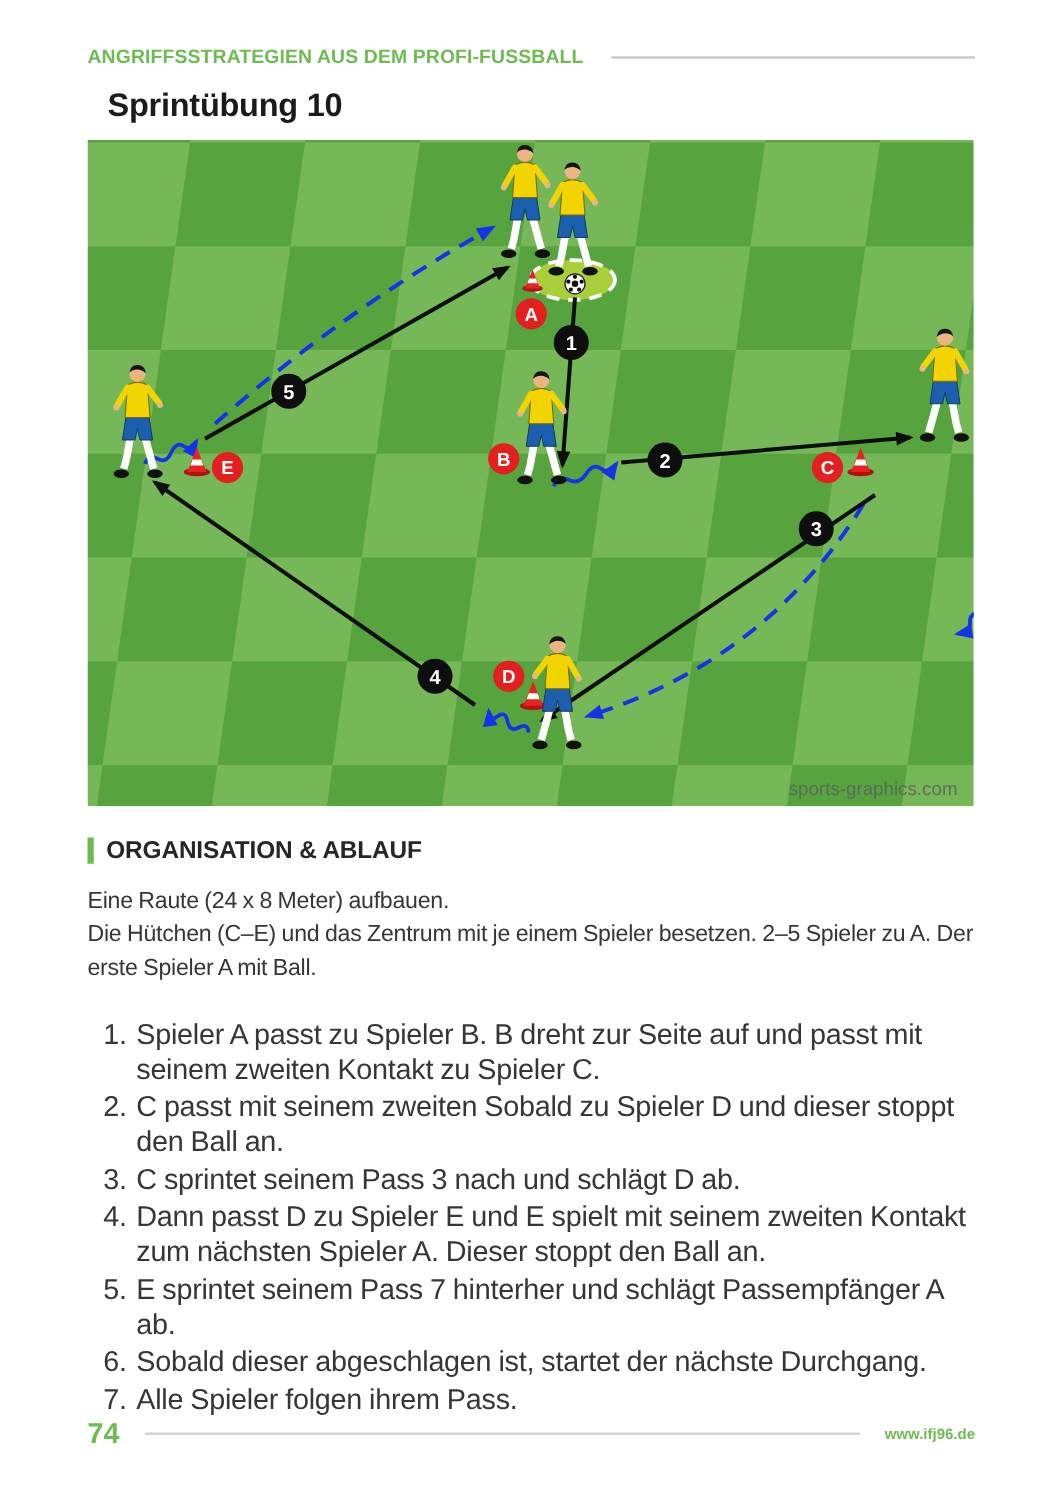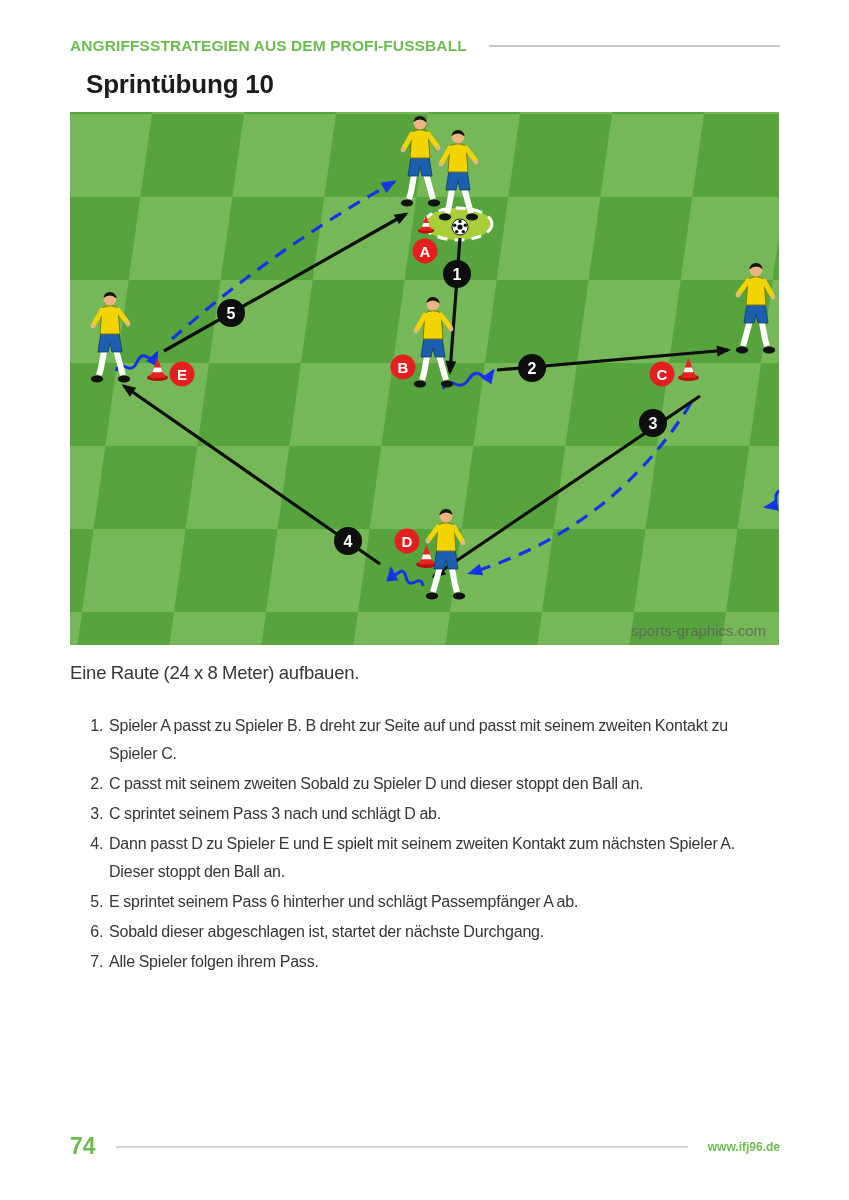--- a/index.html
+++ b/index.html
@@ -10,21 +10,21 @@
   .kicker{color:#6cbc52;font-size:15.5px;font-weight:bold;letter-spacing:0.1px;white-space:nowrap;}
   .kicker-line{flex:1;height:2px;background:#c9c9c9;}
   h1.title{margin:14px 16px 0;font-size:26px;line-height:30px;color:#1b1b1b;letter-spacing:-0.2px;font-weight:bold;}
   figure.pitch{margin:13px 0 0;padding:0;}
   figure.pitch svg{display:block;}
   .section-h{margin:24px 0 0;display:flex;align-items:center;gap:10px;}
   .section-bar{width:5px;height:21px;background:#6cbc52;}
   .section-title{font-size:19.5px;font-weight:bold;color:#262626;letter-spacing:-0.1px;}
   .intro{margin:14px 0 0;font-size:18.5px;line-height:27px;color:#363636;letter-spacing:-0.2px;word-spacing:-0.5px;}
   .intro p{margin:0;}
-  ol.steps{margin:26px 0 0;padding-left:37px;font-size:16px;line-height:28px;color:#363636;
+  ol.steps{margin:26px 0 0;padding-left:37px;font-size:23px;line-height:28px;color:#363636;
            letter-spacing:-0.2px;word-spacing:-0.5px;}
   ol.steps li{margin-bottom:2px;padding-left:2px;}
   footer.page-footer{position:absolute;left:70px;right:69px;top:1133px;display:flex;align-items:center;gap:20px;}
   .page-num{color:#6cbc52;font-size:23px;font-weight:bold;}
   .foot-line{flex:1;height:2px;background:#d4d4d4;}
   .site{color:#6cbc52;font-size:12px;font-weight:bold;}
 </style>
 </head>
 <body>
 
@@ -164,31 +164,36 @@
         </g>
         <g>
           <circle cx="161" cy="201" r="14" fill="#0e0e0e"></circle>
           <text x="161" y="207" text-anchor="middle" font-size="16" font-weight="bold" fill="#ffffff">5</text>
         </g>
 
         <text x="696" y="524" text-anchor="end" font-size="15" fill="#5d5d5d" opacity="0.8">sports-graphics.com</text>
       </svg>
     </figure>
 
+    <div class="section-h">
+      <span class="section-bar"></span>
+      <span class="section-title">ORGANISATION &amp; ABLAUF</span>
+    </div>
 
     <div class="intro">
       <p>Eine Raute (24 x 8 Meter) aufbauen.</p>
+      <p>Die Hütchen (C–E) und das Zentrum mit je einem Spieler besetzen. 2–5 Spieler zu A. Der erste Spieler A mit Ball.</p>
     </div>
 
     <ol class="steps">
       <li>Spieler A passt zu Spieler B. B dreht zur Seite auf und passt mit seinem zweiten Kontakt zu Spieler C.</li>
       <li>C passt mit seinem zweiten Sobald zu Spieler D und dieser stoppt den Ball an.</li>
       <li>C sprintet seinem Pass 3 nach und schlägt D ab.</li>
       <li>Dann passt D zu Spieler E und E spielt mit seinem zweiten Kontakt zum nächsten Spieler A. Dieser stoppt den Ball an.</li>
-      <li>E sprintet seinem Pass 6 hinterher und schlägt Passempfänger A ab.</li>
+      <li>E sprintet seinem Pass 7 hinterher und schlägt Passempfänger A ab.</li>
       <li>Sobald dieser abgeschlagen ist, startet der nächste Durchgang.</li>
       <li>Alle Spieler folgen ihrem Pass.</li>
     </ol>
 
   </div>
 
   <footer class="page-footer">
     <span class="page-num">74</span>
     <span class="foot-line"></span>
     <span class="site">www.ifj96.de</span>

